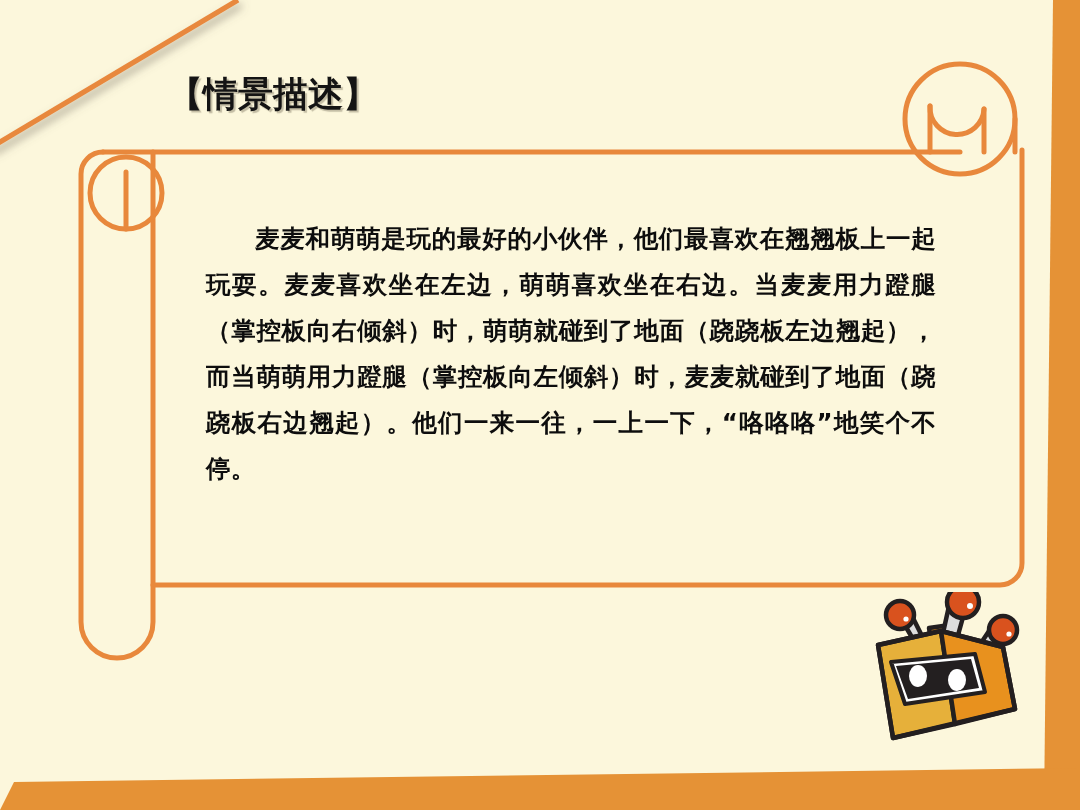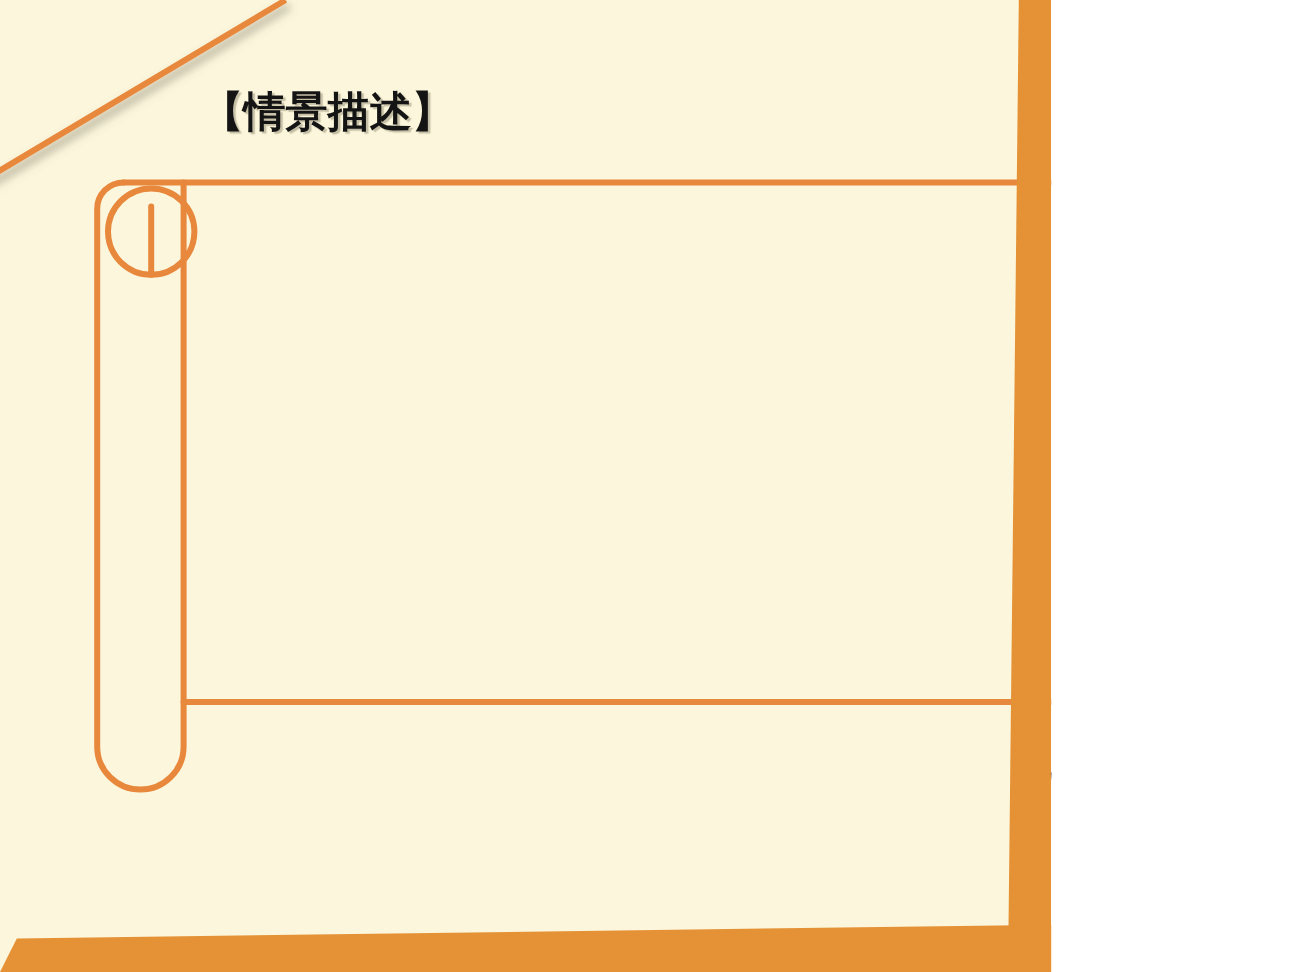--- a/index.html
+++ b/index.html
@@ -9,21 +9,21 @@
   }
   body {
     width: 1080px;
     height: 810px;
     overflow: hidden;
     font-family: "DejaVu Sans", "Liberation Sans", sans-serif;
   }
 
   #slide {
     position: relative;
-    width: 876px;
+    width: 1080px;
     height: 810px;
     background: #FCF7DC;
     overflow: hidden;
   }
 
   
   .layer {
     position: absolute;
     left: 0;
     top: 0;
@@ -123,20 +123,21 @@
 
     <path d="M 930 106 A 27 27 0 0 0 984 109" stroke-linecap="round"></path>
     <path d="M 984 109 L 984 152" stroke-linecap="round"></path>
     <path d="M 930 106 L 930 152" stroke-linecap="round"></path>
 
     <path d="M 1015 119 L 1015 152" stroke-linecap="round"></path>
   </svg>
 
   <div id="title">【情景描述】</div>
 
+  <div id="body-text">麦麦和萌萌是玩的最好的小伙伴，他们最喜欢在翘翘板上一起玩耍。麦麦喜欢坐在左边，萌萌喜欢坐在右边。当麦麦用力蹬腿（掌控板向右倾斜）时，萌萌就碰到了地面（跷跷板左边翘起），而当萌萌用力蹬腿（掌控板向左倾斜）时，麦麦就碰到了地面（跷跷板右边翘起）。他们一来一往，一上一下，“咯咯咯”地笑个不停。</div>
 
   <div id="right-band"></div>
 
   <div id="bottom-band"></div>
 
   <svg id="robot" viewBox="0 0 200 150" xmlns="http://www.w3.org/2000/svg">
 
     <g stroke="#231F20" stroke-width="4.5" stroke-linejoin="round" stroke-linecap="round">
 
       <path d="M 84 36 L 112 32 L 116 58 L 88 62 Z" fill="#E8911E"></path>

